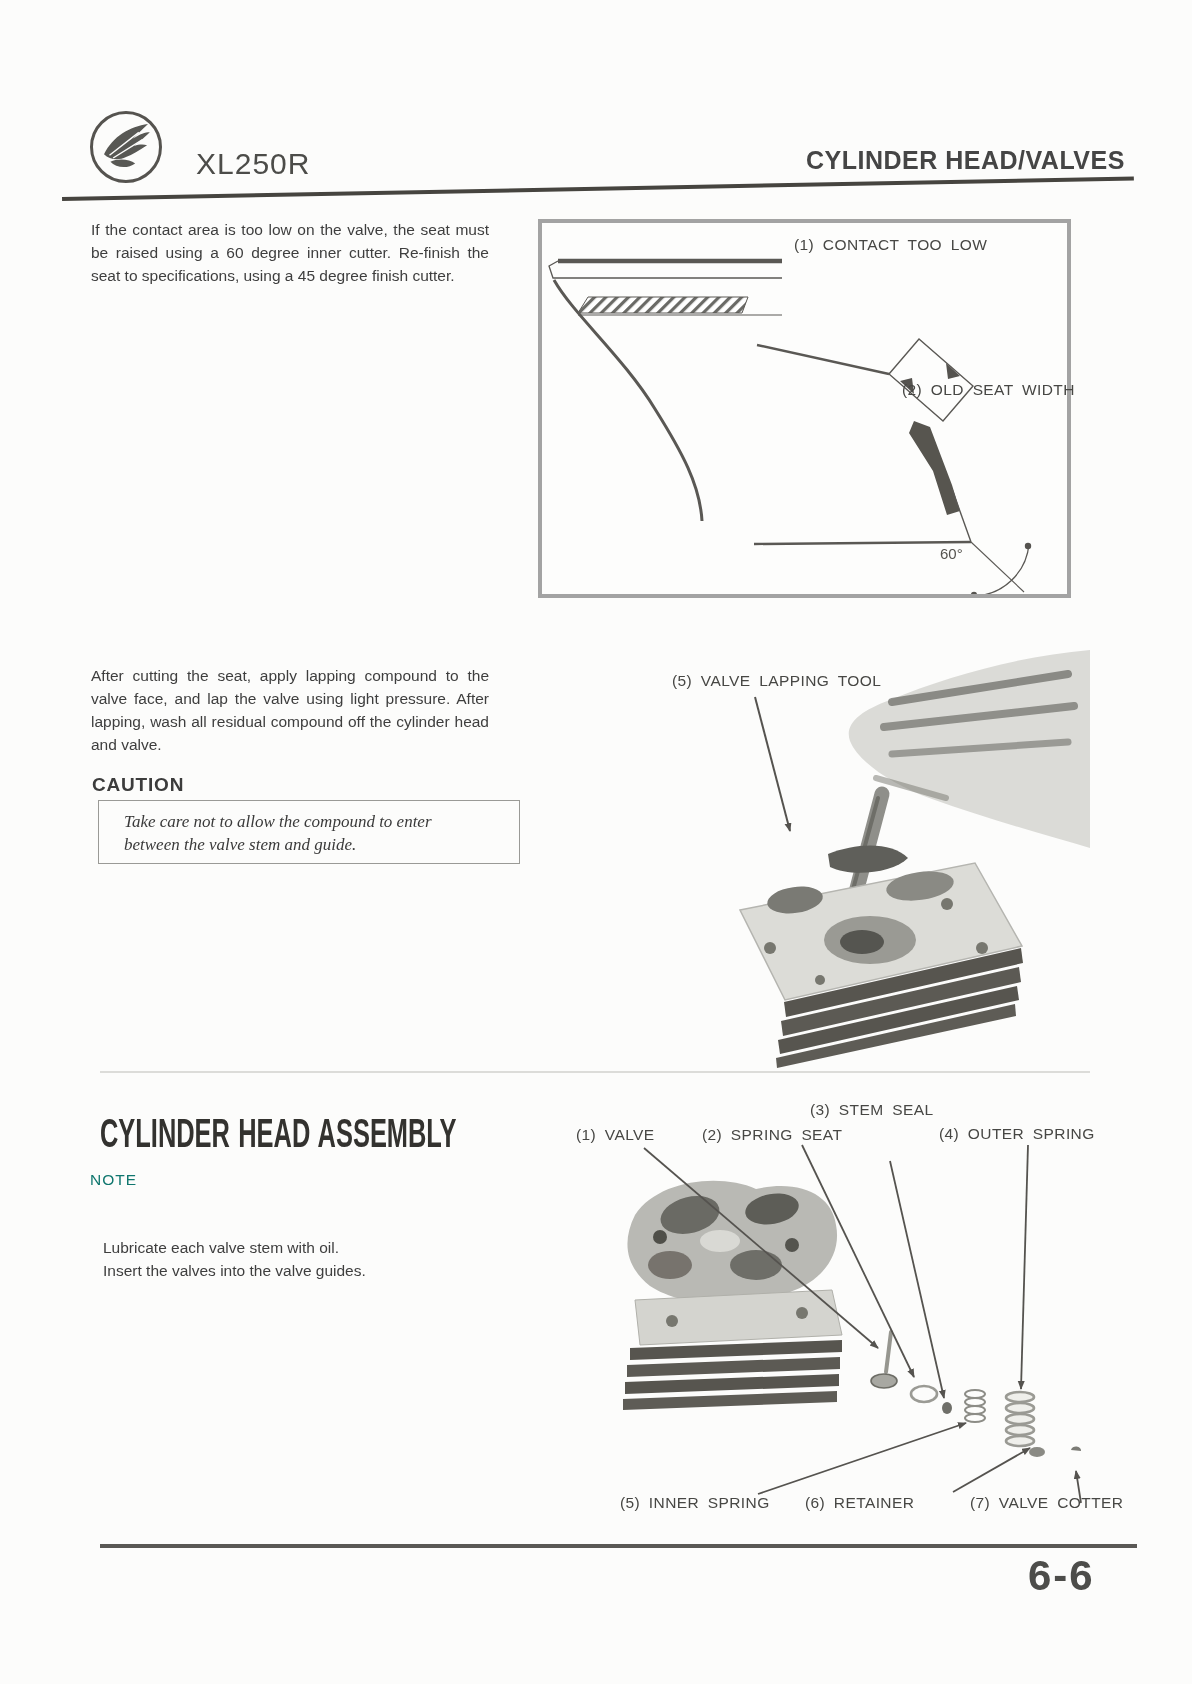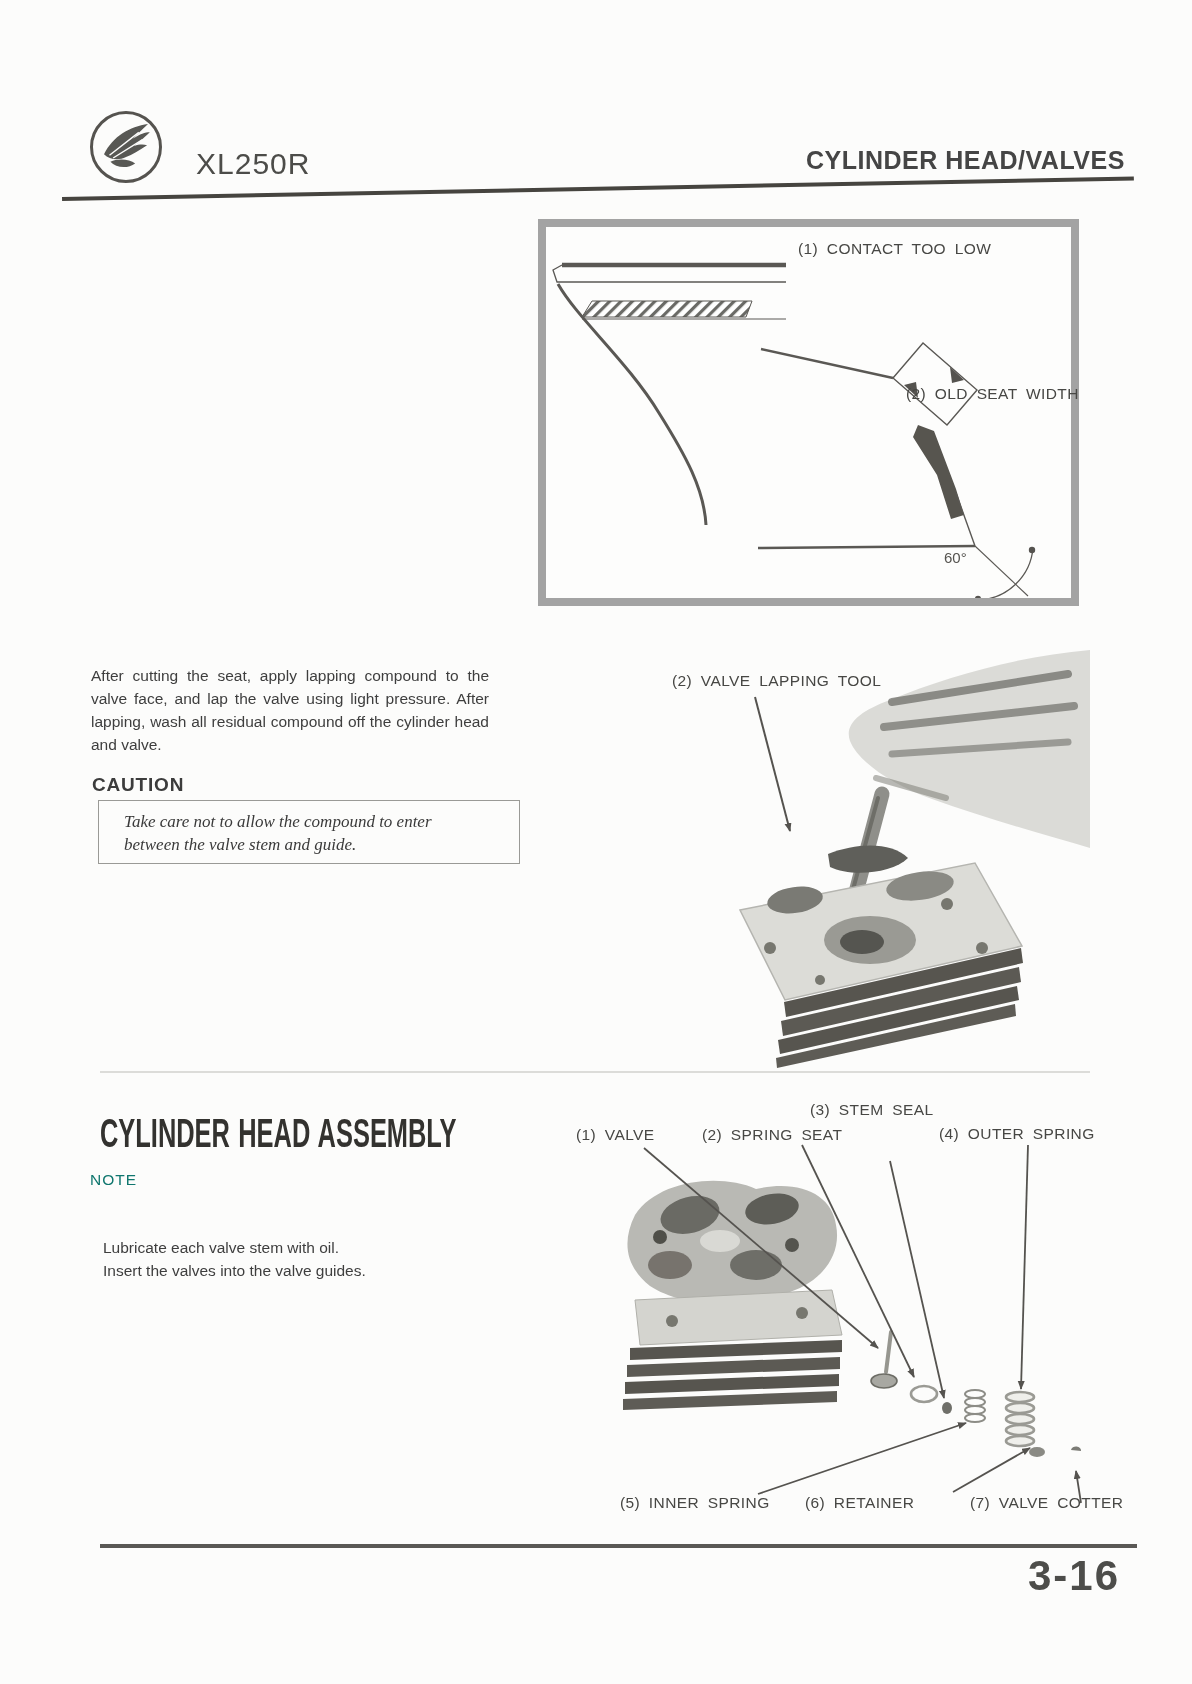--- a/index.html
+++ b/index.html
@@ -16,21 +16,21 @@
             transform:rotate(-1.1deg);transform-origin:0 0;}
   
   .para{width:398px;font-size:15.5px;line-height:23px;text-align:justify;color:#3e3e3e;}
   .p1{left:91px;top:218px;}
   .p2{left:91px;top:664px;}
   .caution-title{left:92px;top:774px;font-weight:bold;font-size:19px;letter-spacing:0.8px;color:#3c3c3c;}
   .caution-box{left:98px;top:800px;width:420px;height:62px;border:1.5px solid #9a9a96;}
   .caution-text{left:124px;top:810px;width:344px;font-family:"Liberation Serif",serif;font-style:italic;
                 font-size:17px;line-height:23px;color:#3a3a3a;}
   
-  .fig1-box{left:538px;top:219px;width:525px;height:371px;border:8px solid #a3a3a3;background:#fdfdfc;}
+  .fig1-box{left:538px;top:219px;width:525px;height:371px;border:4px solid #a3a3a3;background:#fdfdfc;}
   .fig-label{font-size:15.5px;color:#474744;letter-spacing:0.4px;word-spacing:4px;white-space:nowrap;}
   .fig1-l1{left:252px;top:13px;}
   .fig1-l2{left:360px;top:158px;}
   .fig1-angle{left:398px;top:322px;font-size:15px;color:#55534f;}
   
   .photo1{left:590px;top:648px;width:500px;height:420px;}
   .photo1-label{left:672px;top:672px;}
   
   .divider-mid{left:100px;top:1071px;width:990px;height:2px;background:#dcdcd9;}
   
@@ -76,20 +76,21 @@
     <svg viewBox="0 0 72 72" width="66" height="66">
       <path d="M12,44 C22,24 40,14 60,11 C53,18 48,22 44,27 C51,22 57,20 62,20 C55,27 49,31 45,35 C50,33 55,33 59,34 C50,40 43,44 36,47 C28,51 18,50 12,44 Z" fill="#585854"></path>
       <path d="M19,52 C27,48 40,49 46,54 C38,60 25,59 19,52 Z" fill="#585854"></path>
       <path d="M18,45 L50,20 M22,48 L54,28" stroke="#fcfcfb" stroke-width="1.6" fill="none"></path>
     </svg>
   </div>
   <div class="abs model">XL250R</div>
   <div class="abs section-title">CYLINDER HEAD/VALVES</div>
   <div class="abs rule-top"></div>
 
+  <div class="abs para p1">If the contact area is too low on the valve, the seat must be raised using a 60 degree inner cutter. Re-finish the seat to specifications, using a 45 degree finish cutter.</div>
 
   <div class="abs fig1-box">
     <svg viewBox="0 0 525 371" width="525" height="371">
 
       <path d="M16,38 L240,38" stroke="#5a5854" stroke-width="4.5" fill="none"></path>
       <path d="M16,38 L7,43 L11,55 L240,55" stroke="#5a5854" stroke-width="1.3" fill="none"></path>
       <path d="M12,57 C32,92 82,135 113,186 C140,229 158,262 160,298" stroke="#5a5854" stroke-width="3" fill="none"></path>
       <polygon points="46,74 206,74 200,90 36,90" fill="url(#hatch)" stroke="#5a5854" stroke-width="1"></polygon>
       <path d="M36,92 L240,92" stroke="#5a5854" stroke-width="1.2" fill="none"></path>
 
@@ -141,21 +142,21 @@
       <circle cx="392" cy="300" r="6" fill="#77776f"></circle>
 
       <polygon points="194,354 431,300 433,315 196,369" fill="#57554f"></polygon>
       <polygon points="191,373 429,319 431,334 193,388" fill="#5c5a54"></polygon>
       <polygon points="188,392 427,338 429,352 190,406" fill="#57554f"></polygon>
       <polygon points="186,410 425,356 426,368 187,420" fill="#5e5c56"></polygon>
 
       <path d="M165,49 L200,183" stroke="#55534f" stroke-width="2" fill="none" marker-end="url(#mk-arrow)"></path>
     </svg>
   </div>
-  <div class="abs fig-label photo1-label">(2) VALVE LAPPING TOOL</div>
+  <div class="abs fig-label photo1-label">(5) VALVE LAPPING TOOL</div>
 
   <div class="abs divider-mid"></div>
 
   <div class="abs assembly-heading">
     <span>CYLINDER HEAD ASSEMBLY</span>
   </div>
   <div class="abs note-title">NOTE</div>
   <div class="abs step">Lubricate each valve stem with oil.</div>
   <div class="abs step step2">Insert the valves into the valve guides.</div>
 
@@ -212,15 +213,15 @@
   </div>
   <div class="abs fig-label fl-valve">(1) VALVE</div>
   <div class="abs fig-label fl-springseat">(2) SPRING SEAT</div>
   <div class="abs fig-label fl-stemseal">(3) STEM SEAL</div>
   <div class="abs fig-label fl-outerspring">(4) OUTER SPRING</div>
   <div class="abs fig-label fl-innerspring">(5) INNER SPRING</div>
   <div class="abs fig-label fl-retainer">(6) RETAINER</div>
   <div class="abs fig-label fl-cotter">(7) VALVE COTTER</div>
 
   <div class="abs rule-bottom"></div>
-  <div class="abs page-number">3-16</div>
+  <div class="abs page-number">6-6</div>
 
 </div>
 
 </body></html>

